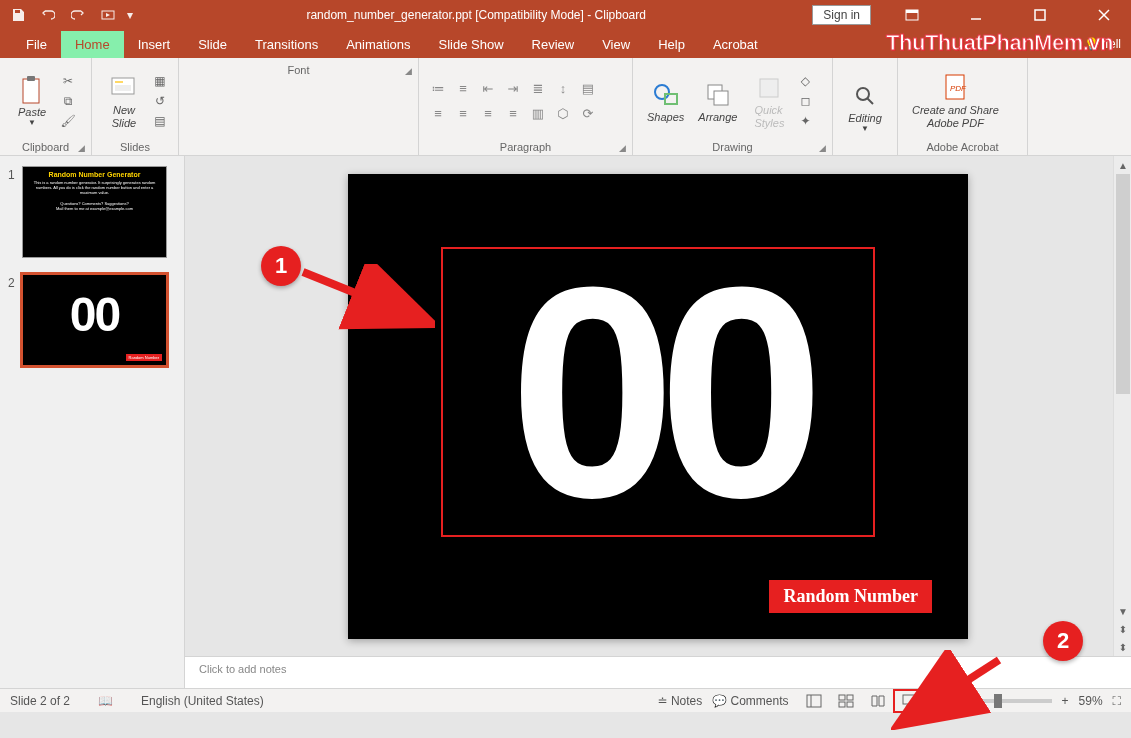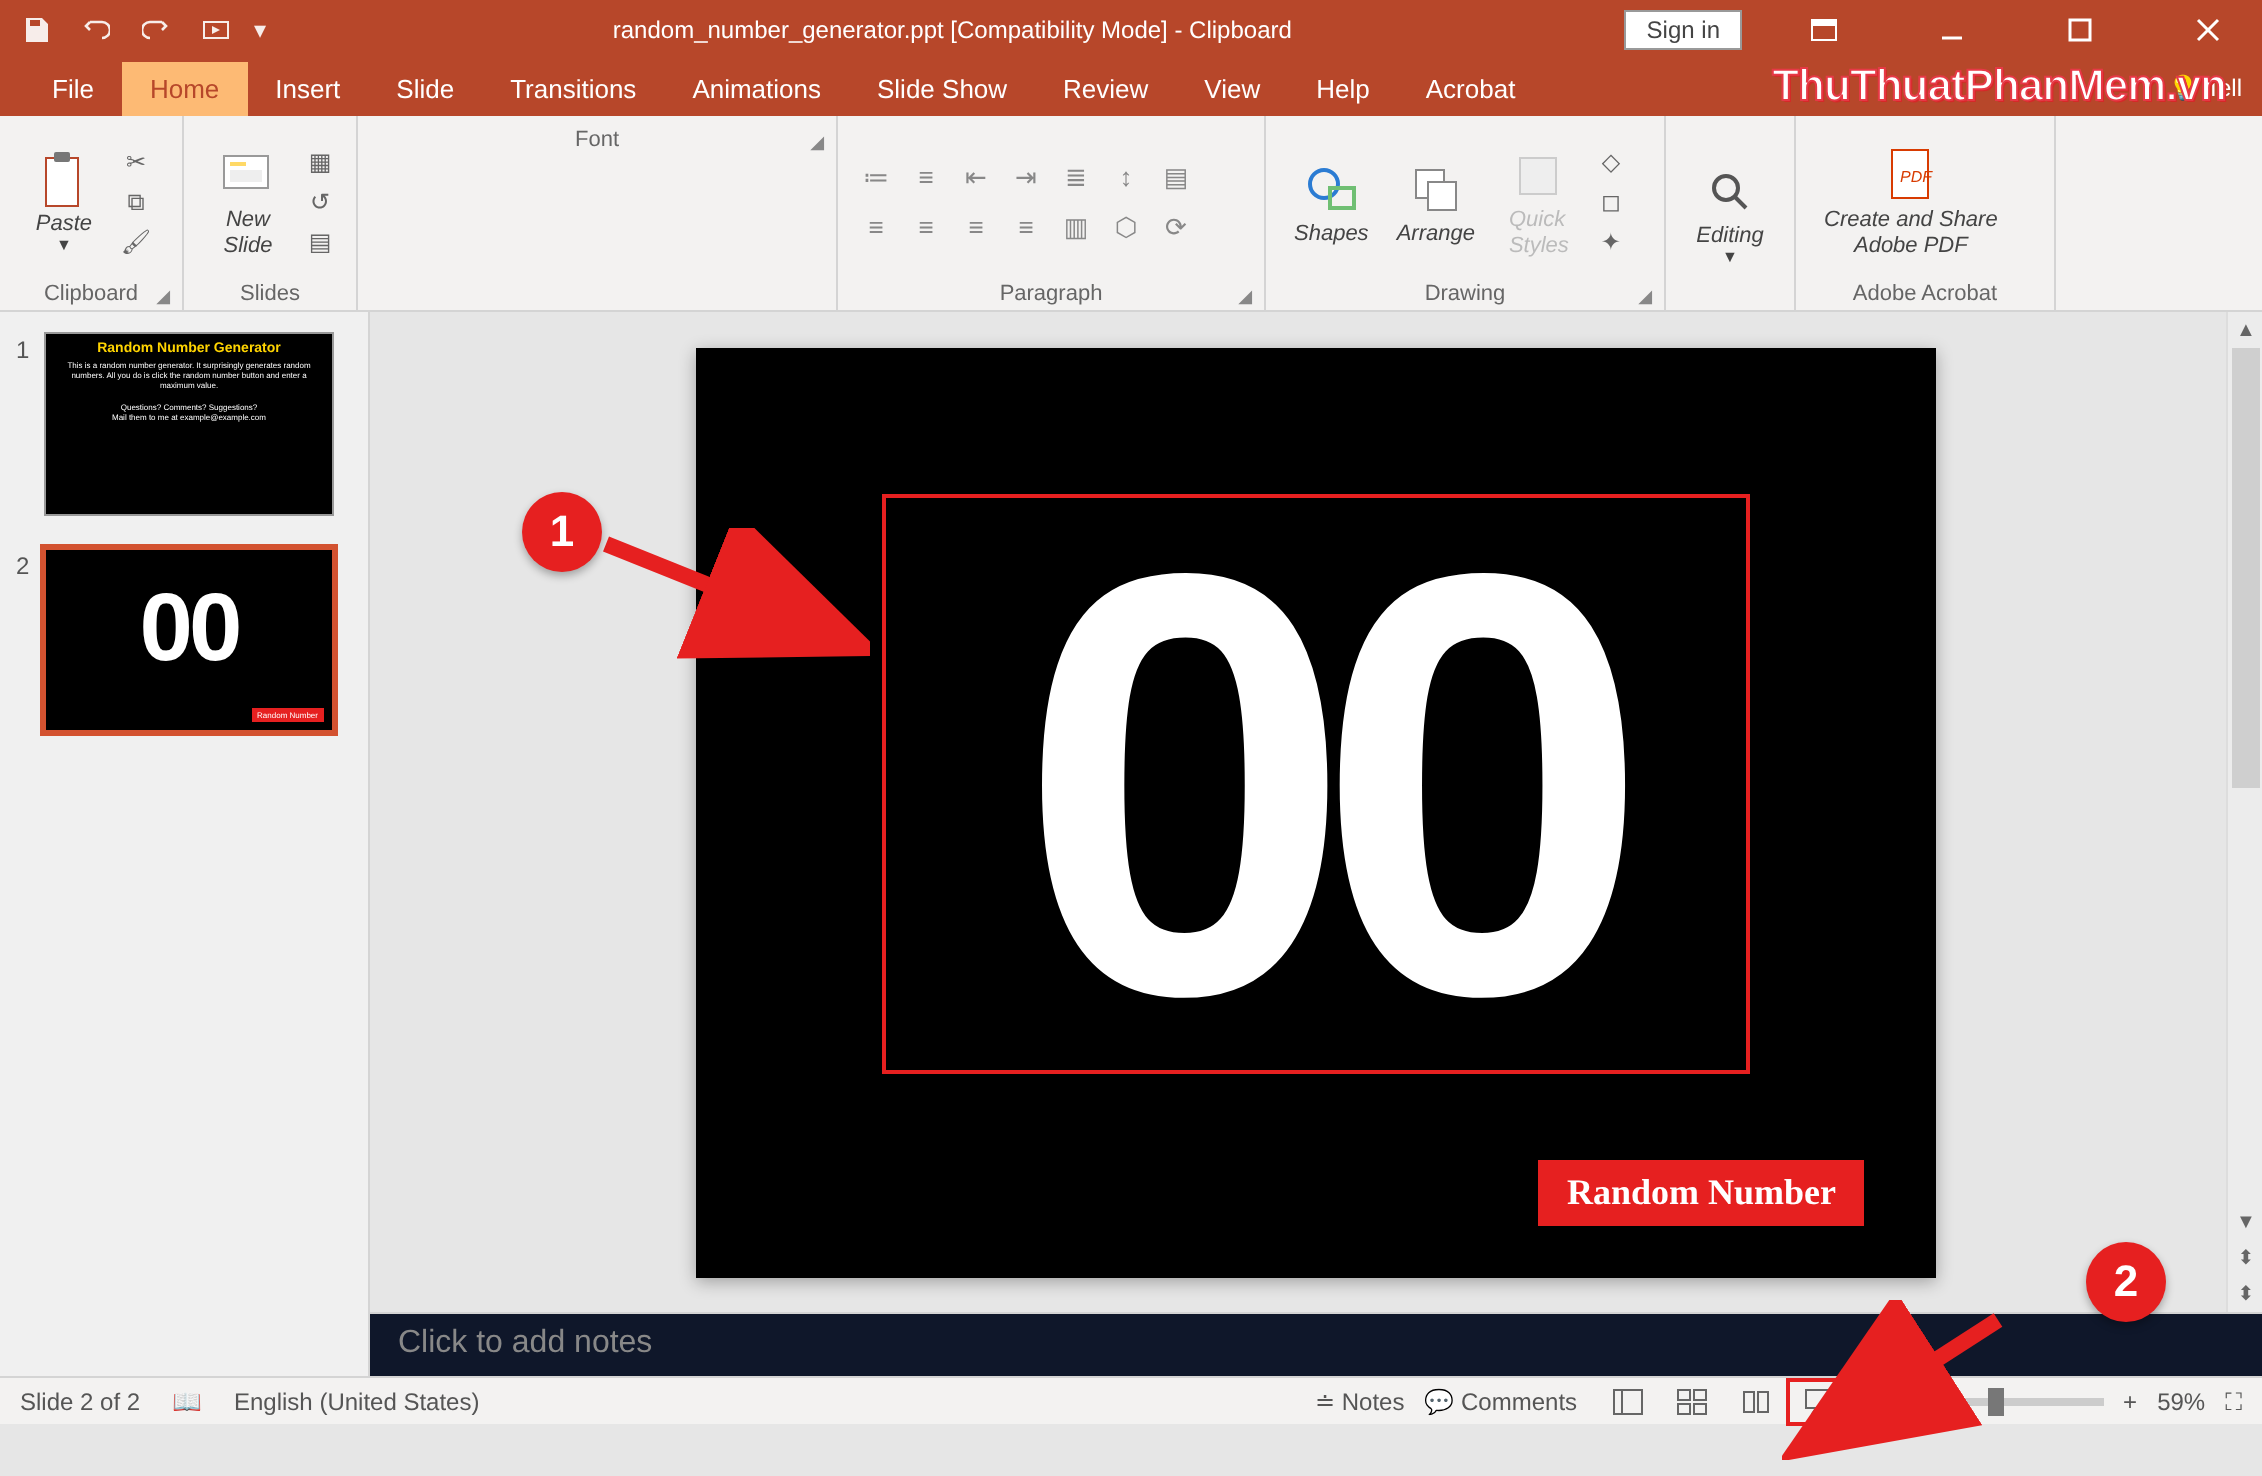--- a/index.html
+++ b/index.html
@@ -10,21 +10,21 @@
 .qat { display: flex; align-items: center; padding: 0 4px; gap: 2px; }
 .qat .qat-btn { width: 28px; height: 28px; display: flex; align-items: center; justify-content: center; color: #fff; opacity: .9; }
 .title-center { flex: 1; text-align: center; }
 .title-right { display: flex; align-items: center; gap: 18px; padding-right: 4px; }
 .signin { background: #fff; color: #444; padding: 2px 10px; font-size: 12px; border: 1px solid #999; }
 .winbtn { width: 46px; height: 30px; display: flex; align-items: center; justify-content: center; color: #fff; }
 
 
 .tabs { height: 28px; background: #b7472a; display: flex; align-items: flex-end; padding-left: 12px; color: #fff; font-size: 13px; position: relative; }
 .tab { padding: 6px 14px; cursor: pointer; }
-.tab.active { background: #fdba74; color: #b7472a; }
+.tab.active { background: #86efac; color: #b7472a; }
 .tabs-right { position: absolute; right: 10px; top: 0; display: flex; align-items: center; height: 100%; gap: 8px; }
 .tell-me { display: flex; align-items: center; gap: 4px; font-size: 12px; }
 
 
 .watermark { position: absolute; right: 18px; top: 30px; font-size: 22px; font-weight: 800; z-index: 50;
   color: #fff; -webkit-text-stroke: 1px #e63946; text-shadow: 1px 1px 0 #d62828; letter-spacing: -0.5px; pointer-events:none; }
 
 
 .ribbon { height: 98px; background: #f3f2f1; border-bottom: 1px solid #d4d4d4; display: flex; }
 .group { border-right: 1px solid #d4d4d4; display: flex; flex-direction: column; justify-content: space-between; padding: 4px 4px 0 4px; }
@@ -55,29 +55,29 @@
 .thumb2-num { color:#fff; font-size:48px; font-weight:900; text-align:center; line-height:80px; letter-spacing:-2px; font-family: Arial; }
 .thumb2-btn { position:absolute; bottom:4px; right:4px; background:#e62020; color:#fff; font-size:4px; padding:1px 3px; }
 
 .editor { flex: 1; background: #e6e6e6; position: relative; display:flex; flex-direction:column; }
 .slide-area { flex:1; display:flex; align-items:center; justify-content:center; position:relative; }
 .slide { width: 620px; height: 465px; background: #000; box-shadow: 0 2px 8px rgba(0,0,0,0.3); position: relative; }
 .number-box { position:absolute; left:93px; top:73px; width:434px; height:290px; border:2px solid #e62020; display:flex; align-items:center; justify-content:center; }
 .big-number { color:#fff; font-size:300px; font-weight:900; line-height:1; letter-spacing:-18px; font-family: Arial, sans-serif; }
 .rn-btn { position:absolute; bottom:26px; right:36px; background:#e62020; color:#fff; padding:6px 14px; font-size:18px; font-weight:bold; font-family: "Comic Sans MS", cursive; }
 
-.notes-area { height: 32px; border-top: 1px solid #d4d4d4; background:#0f172a; padding: 6px 14px; color:#888; font-size:16px; }
+.notes-area { height: 32px; border-top: 1px solid #d4d4d4; background:#ffffff; padding: 6px 14px; color:#888; font-size:11px; }
 
 .vscroll { position:absolute; right:0; top:0; width:18px; height:100%; background:#ececec; border-left:1px solid #ddd; }
 .vscroll .thumb-bar { position:absolute; left:2px; width:14px; background:#cfcfcf; }
 .vscroll .arr { position:absolute; left:0; width:18px; height:18px; display:flex; align-items:center; justify-content:center; font-size:10px; color:#666; }
 
 
 .status { height: 24px; background: #f3f2f1; border-top:1px solid #d4d4d4; display:flex; align-items:center; font-size:12px; color:#555; padding:0 10px; }
-.status .left { display:flex; align-items:center; gap:16px; }
+.status .left { display:flex; align-items:center; gap:28px; }
 .status .right { margin-left:auto; display:flex; align-items:center; gap:10px; }
 .view-btns { display:flex; gap:2px; }
 .vbtn { width:30px; height:20px; display:flex; align-items:center; justify-content:center; color:#666; }
 .vbtn.highlighted { outline:2px solid #e62020; }
 .zoom-slider { width:100px; height:4px; background:#ccc; position:relative; }
 .zoom-slider .knob { width:8px; height:14px; background:#777; position:absolute; top:-5px; left:42px; }
 
 
 .anno-circle { position:absolute; width:40px; height:40px; border-radius:50%; background:#e62020; color:#fff; display:flex; align-items:center; justify-content:center; font-size:22px; font-weight:bold; z-index:40; box-shadow:0 2px 4px rgba(0,0,0,0.3); }
 .anno-arrow { position:absolute; z-index:39; }

